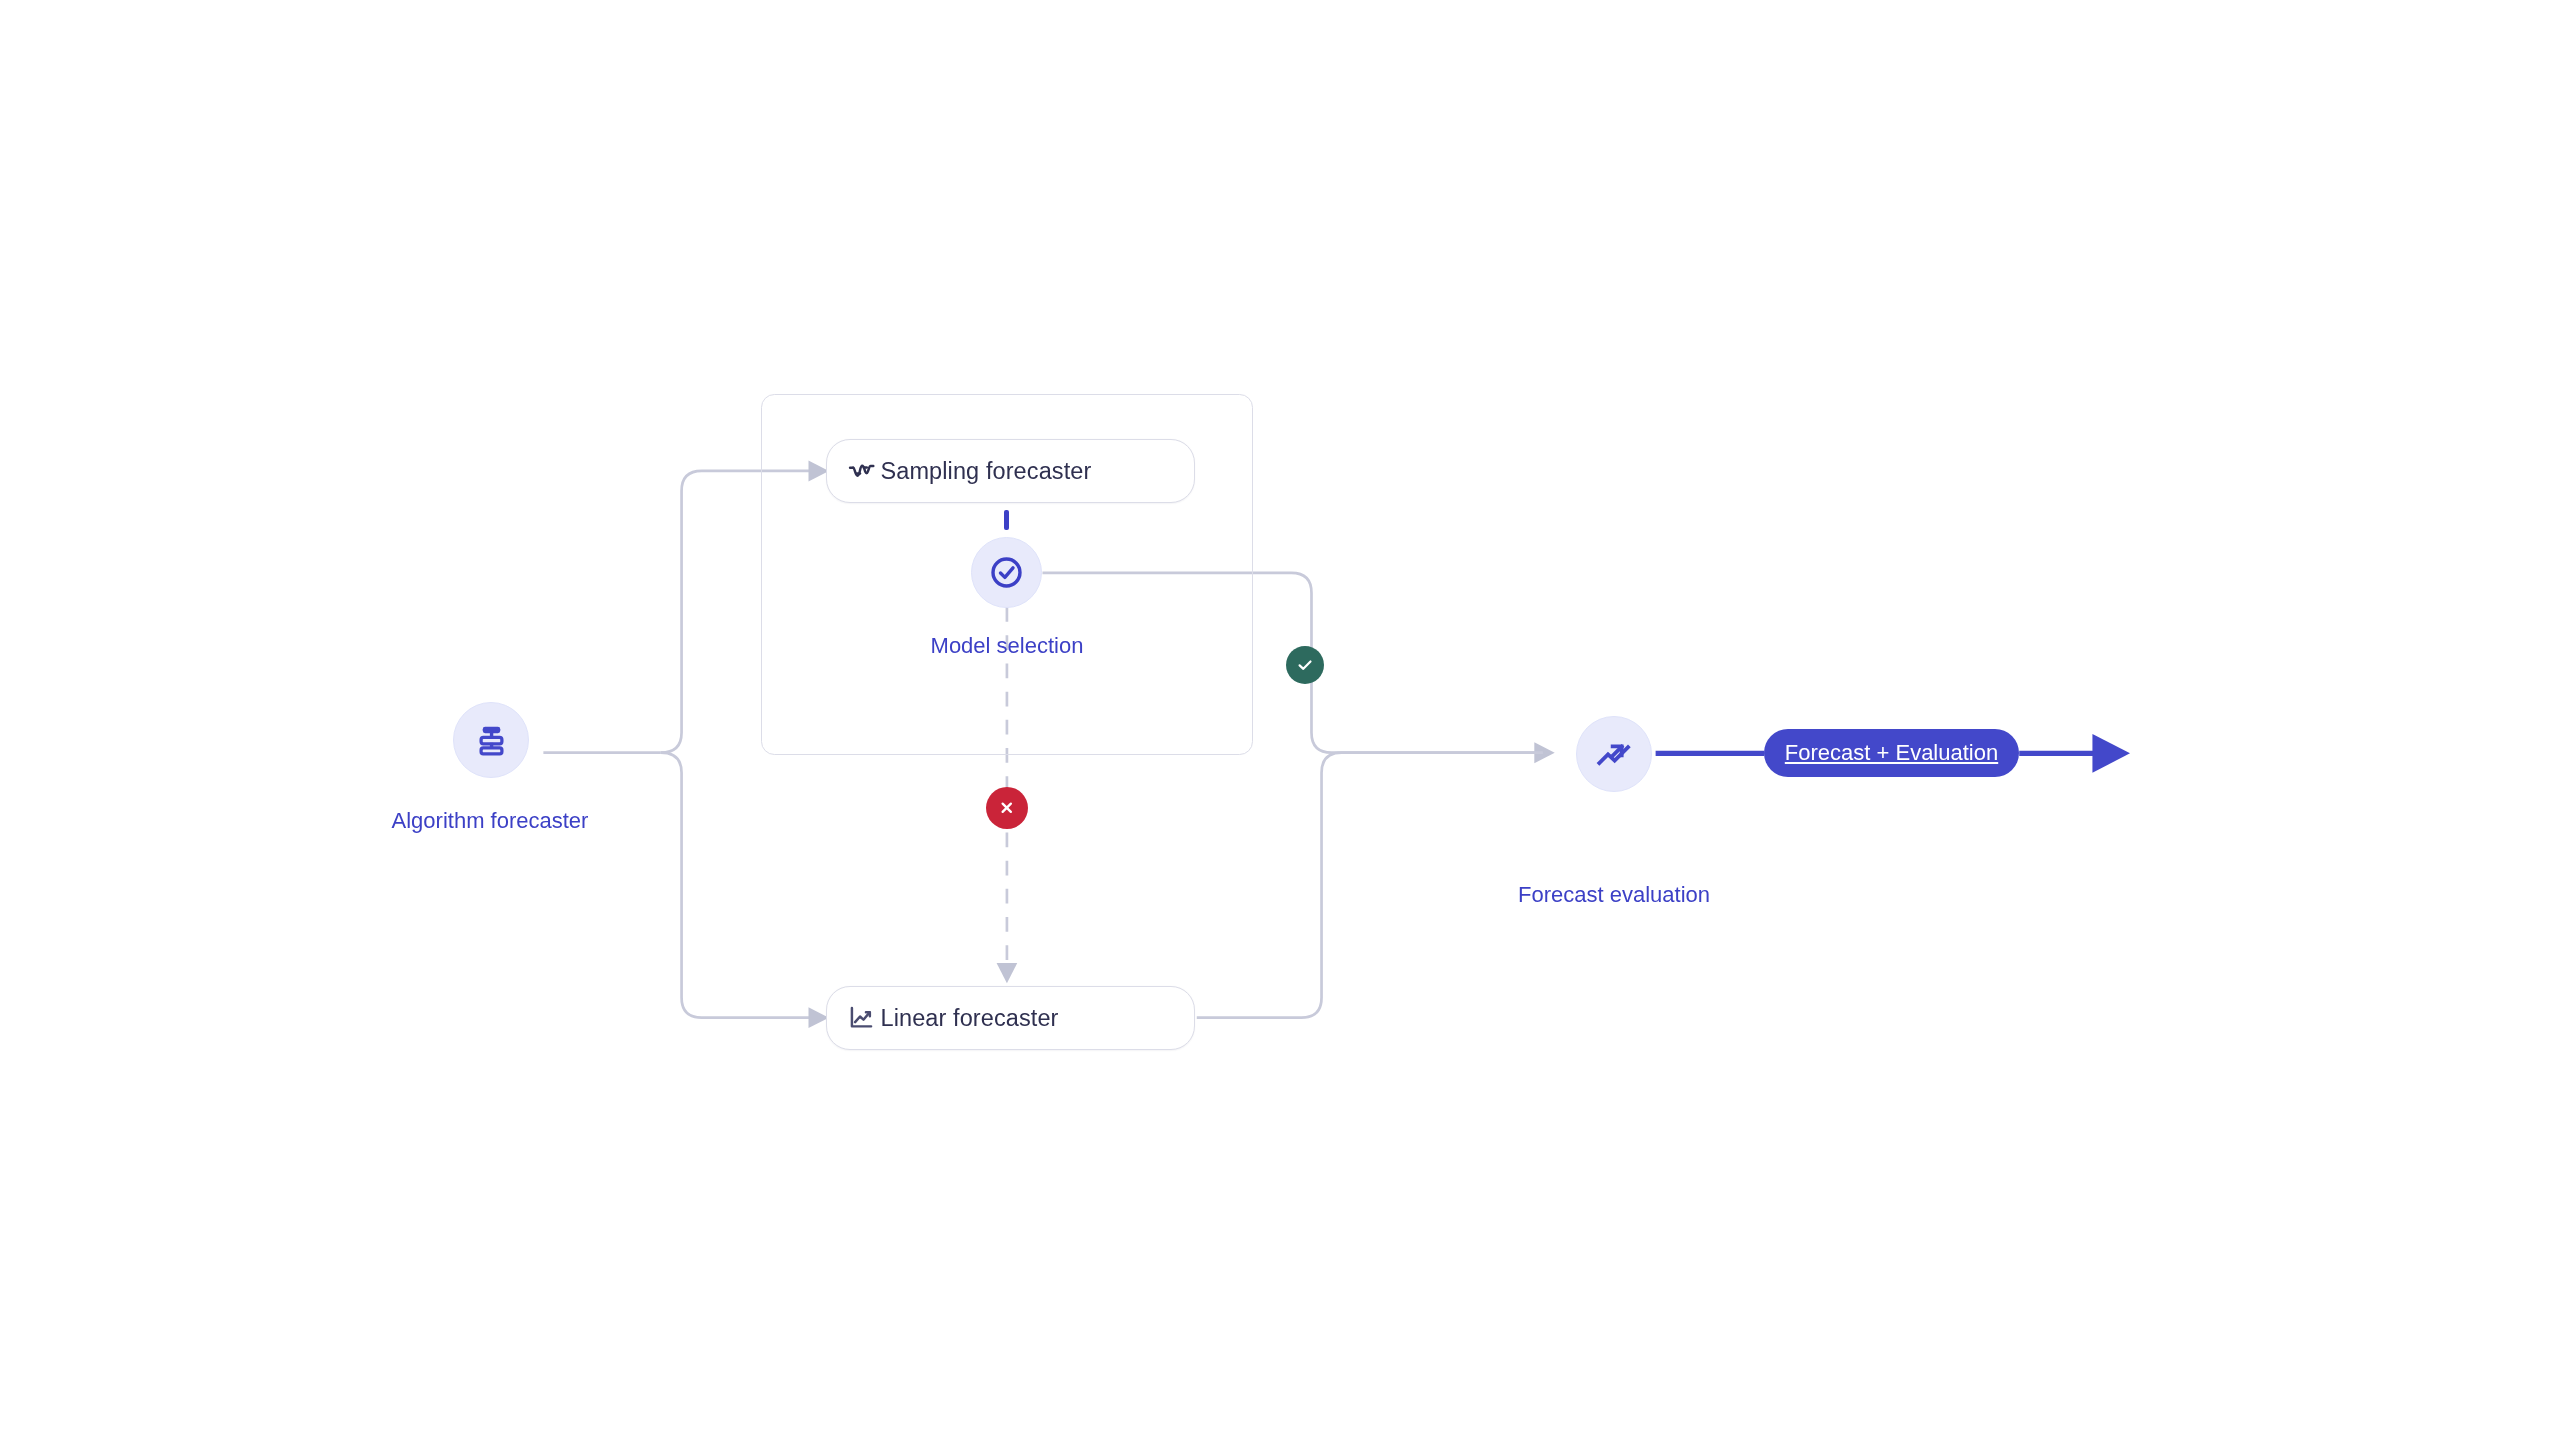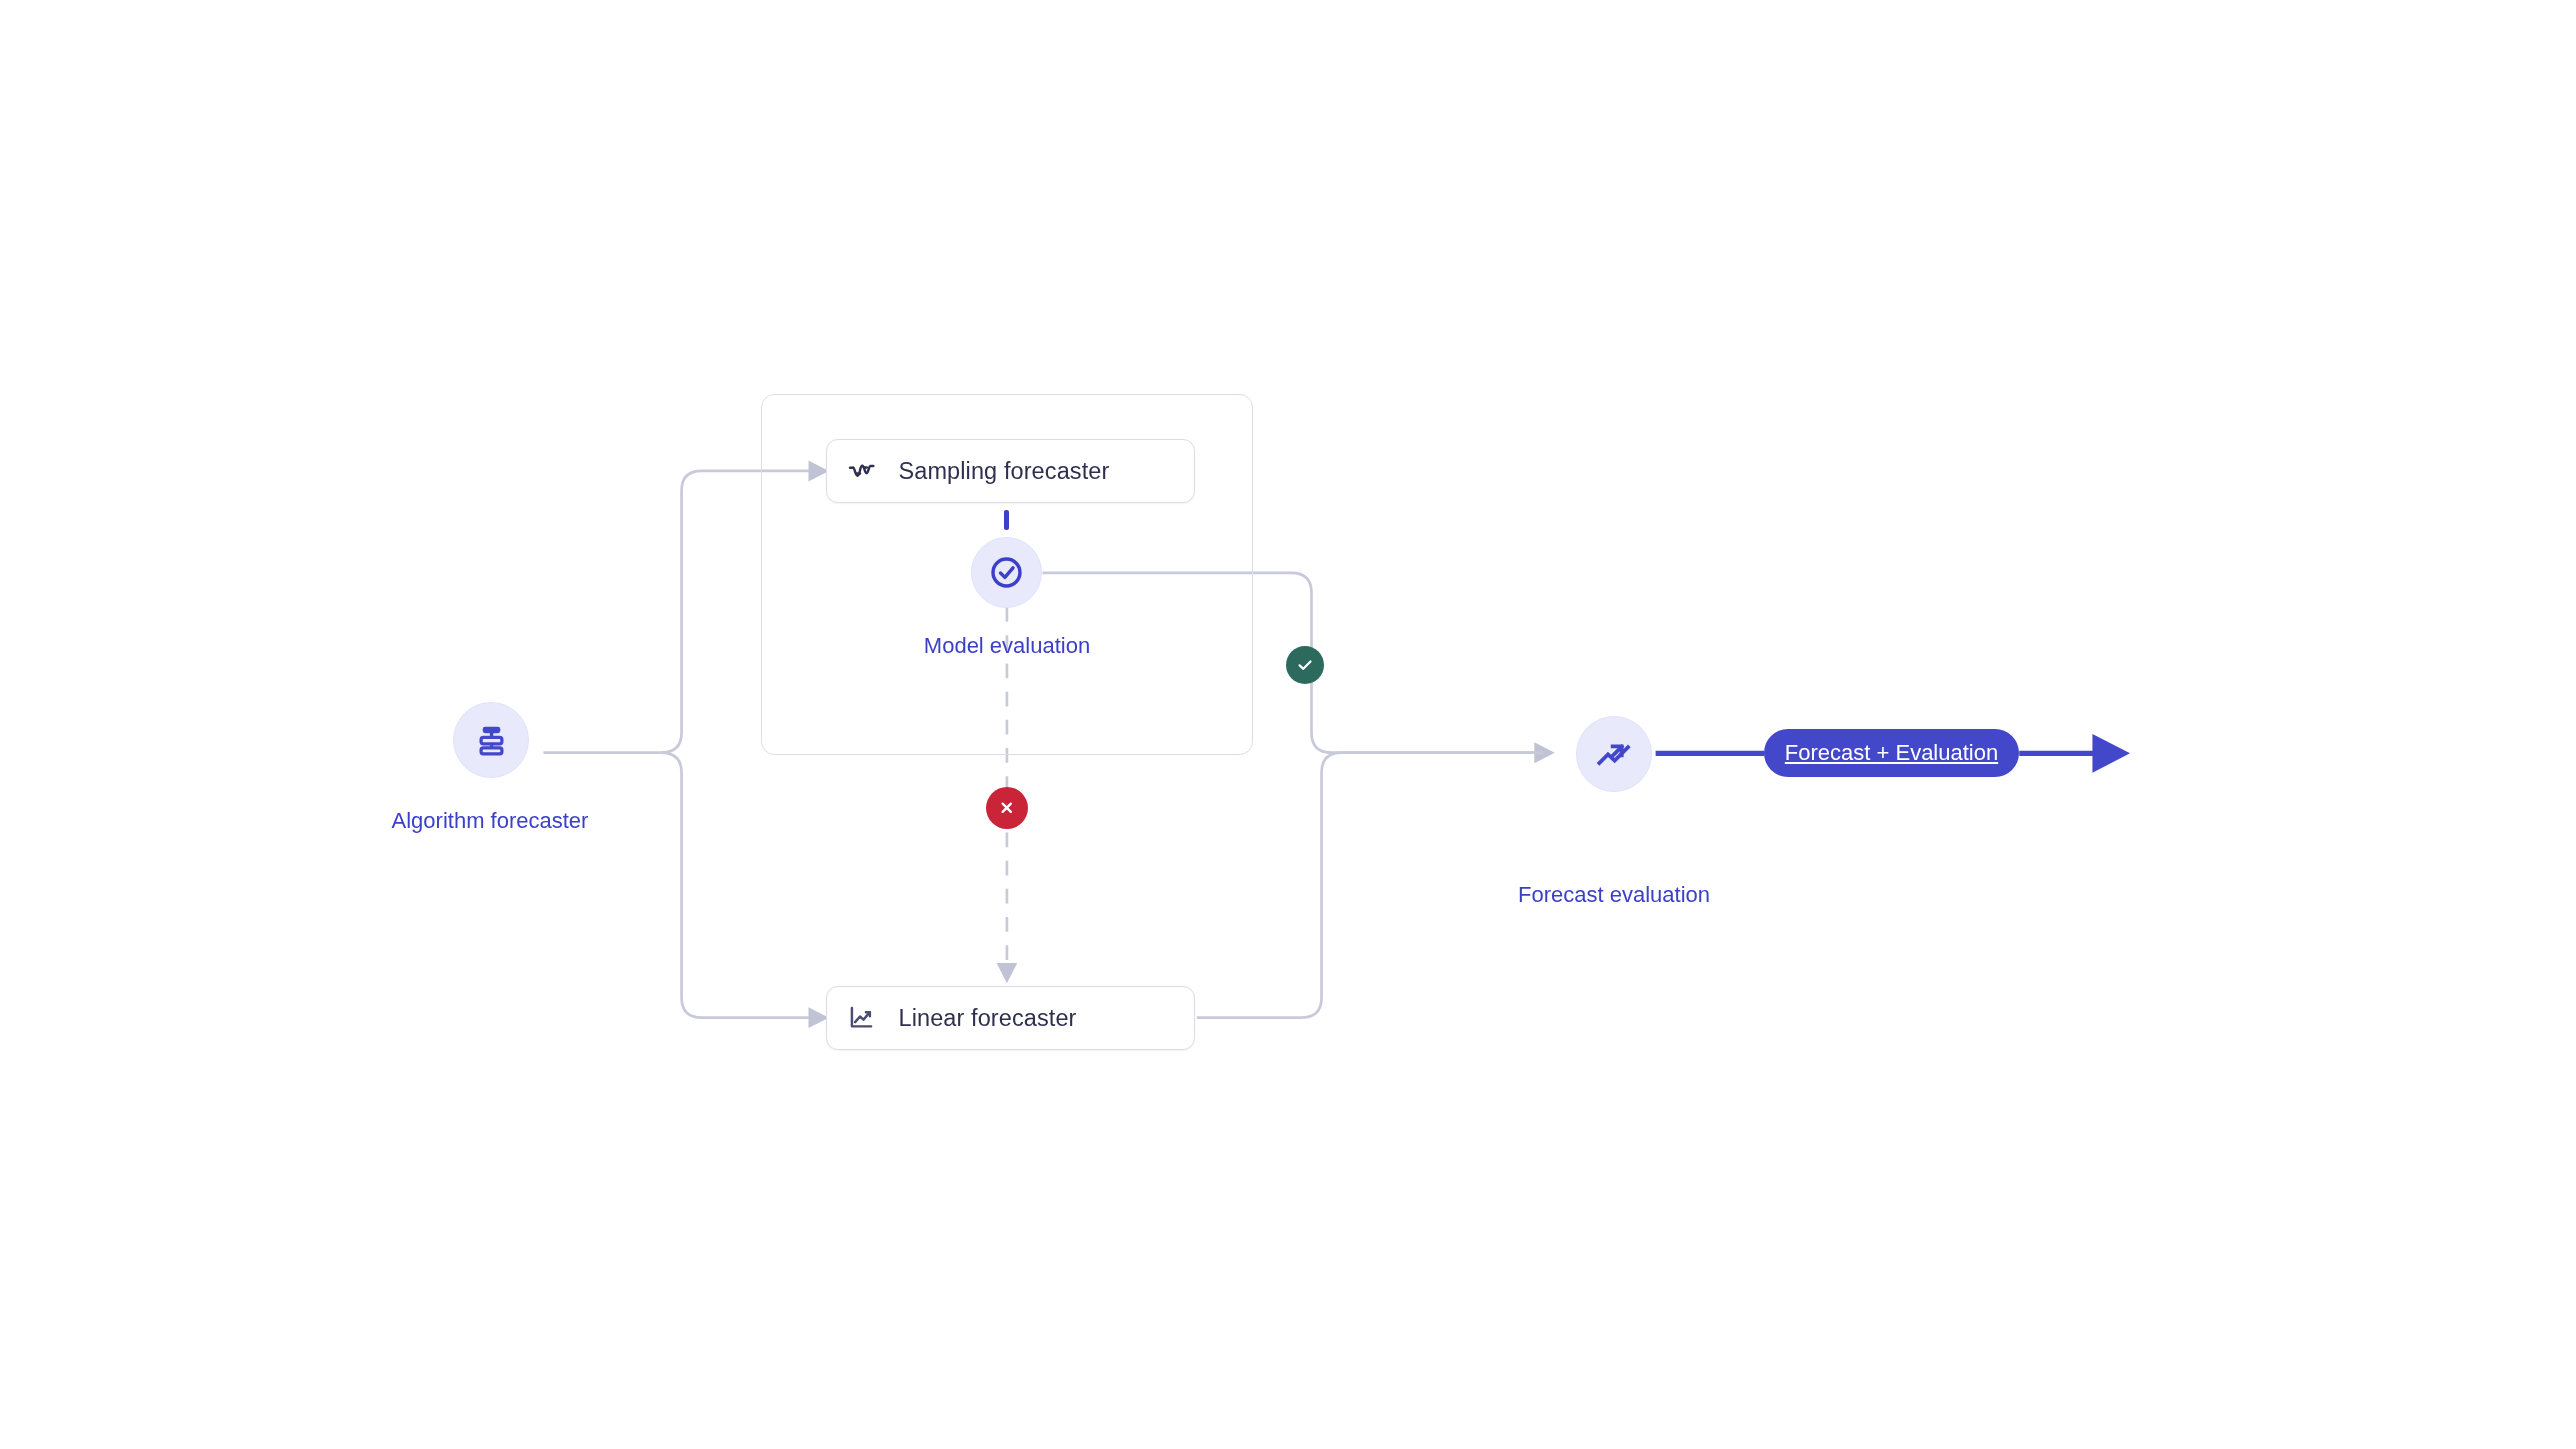--- a/index.html
+++ b/index.html
@@ -36,25 +36,25 @@
     border-radius: 13.4px;
     background: transparent;
     box-sizing: border-box;
   }
   
   .node-card {
     position: absolute;
     box-sizing: border-box;
     display: flex;
     align-items: center;
-    gap: 22px;
+    gap: 4px;
     padding: 0 20px;
     background: #ffffff;
     border: 1.3px solid #dcdde8;
-    border-radius: 12px;
+    border-radius: 24px;
     box-shadow: 0 0.7px 1.3px rgba(30,32,70,0.05);
   }
   .node-card .node-label {
     font-size: 23.5px;
     color: #2f3050;
     letter-spacing: 0.1px;
     white-space: nowrap;
   }
   .node-card .node-icon {
     width: 29.5px;
@@ -196,21 +196,21 @@
   <div class="accent-tick" style="left:1004px; top:510px; width:5.4px; height:20px;"></div>
 
   <div class="circle-node" style="left:971px; top:537px; width:71px; height:71px;">
     <span>
       <svg width="39" height="39" viewBox="0 0 24 24" fill="none" stroke="#3c40c6" stroke-width="2.1" stroke-linecap="round" stroke-linejoin="round">
         <circle cx="12" cy="12" r="8.3"></circle>
         <path d="M8.3 12.3 L11 15 L16 9.1"></path>
       </svg>
     </span>
   </div>
-  <div class="node-caption" style="left:806px; top:633px; width:402px;">Model evaluation</div>
+  <div class="node-caption" style="left:806px; top:633px; width:402px;">Model selection</div>
 
   <div class="status-badge ok" style="left:1286px; top:646px; width:38px; height:38px;">
     <span>
       <svg width="20" height="20" viewBox="0 0 24 24" fill="none" stroke="#ffffff" stroke-width="2.6" stroke-linecap="round" stroke-linejoin="round">
         <path d="M5.5 12.4 L10 16.6 L18.6 7.8"></path>
       </svg>
     </span>
   </div>
 
   <div class="status-badge fail" style="left:986px; top:787px; width:42px; height:42px;">

